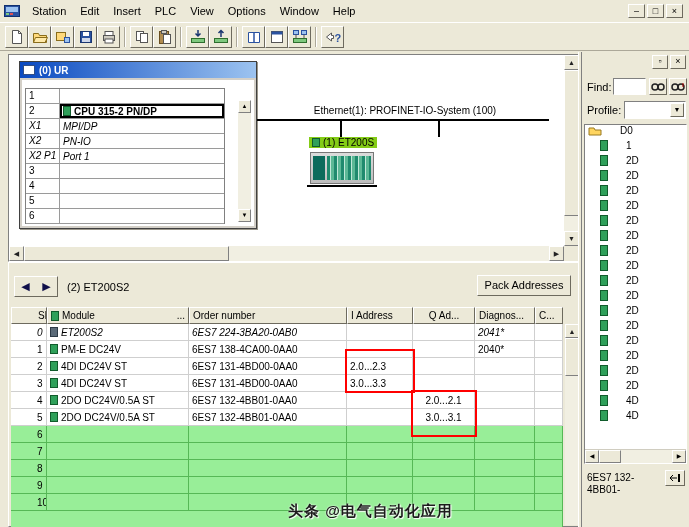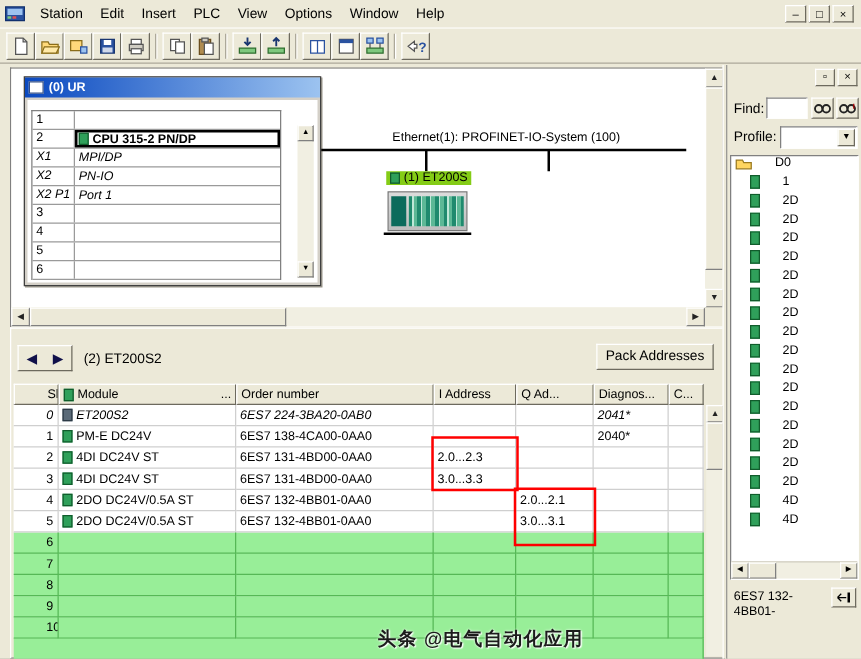--- a/index.html
+++ b/index.html
@@ -66,21 +66,21 @@
   .pack-btn{position:absolute;right:8px;top:12px;width:94px;height:21px;text-align:center;line-height:19px;font-size:11px;}
   .detail-table{position:absolute;left:2px;top:44px;width:552px;font-size:10px;background:#fff;}
   .dt-header{display:flex;height:17px;}
   .dt-h{background:#ECE9D8;border:1px solid;border-color:#fff #6d6a5e #6d6a5e #fff;padding:2px 3px;overflow:hidden;white-space:nowrap;display:flex;gap:3px;align-items:center;flex:none;}
   .dt-h .sp{flex:1;}
   .dt-row{display:flex;height:17px;background:#fff;}
   .dt-row.green{background:#98EE98;}
   .dt-cell{border-right:1px solid #cfcfcf;border-bottom:1px solid #cfcfcf;padding:2px 3px;overflow:hidden;white-space:nowrap;display:flex;gap:3px;align-items:center;flex:none;}
   .dt-row.green .dt-cell{border-color:#56b856;}
   .dt-row.italic{font-style:italic;}
-  .c0{width:36px;padding-left:26px;}.c1{width:142px;}.c2{width:158px;}.c3{width:66px;}.c4{width:62px;}.c5{width:60px;}.c6{width:28px;}
+  .c0{width:36px;padding-left:26px;}.c1{width:142px;}.c2{width:158px;}.c3{width:66px;}.c4{width:62px;justify-content:center;}.c5{width:60px;}.c6{width:28px;}
   .mod-ic{width:8px;height:10px;background:#2fa05a;border:1px solid #115c2c;flex:none;}
   .mod-ic.rack{background:#5a6a78;border-color:#2c3a46;}
   .dt-filler{position:absolute;left:2px;top:248px;width:552px;height:17px;background:#98EE98;border-right:1px solid #56b856;}
   .lower-vscroll{position:absolute;left:556px;top:61px;bottom:1px;width:14px;background:#f1efe2;}
 
   
   .hl-rect{position:absolute;border:2px solid #f00;z-index:30;pointer-events:none;}
   .hl-1{left:345px;top:349px;width:70px;height:44px;}
   .hl-2{left:411px;top:390px;width:66px;height:47px;}
 
@@ -99,21 +99,21 @@
   .tree-row{display:flex;align-items:flex-start;gap:18px;height:15px;padding-left:3px;font-size:10px;white-space:nowrap;overflow:hidden;}
   .tree-row.child{padding-left:15px;}
   .tree-mod-ic{width:8px;height:11px;background:#2fa05a;border:1px solid #115c2c;flex:none;}
   .tree-hscroll{position:absolute;left:0;bottom:0;right:0;height:14px;background:#f1efe2;border-top:1px solid #d0cdc0;}
   .tree-sb{position:absolute;width:14px;height:13px;background:#ECE9D8;border:1px solid;border-color:#fff #808080 #808080 #fff;font-size:6px;line-height:11px;text-align:center;top:0;}
   .cat-footer{position:absolute;left:2px;top:416px;width:103px;height:56px;}
   .cat-footer-text{position:absolute;left:3px;top:4px;width:68px;font-size:10px;line-height:12px;word-wrap:break-word;}
   .cat-footer-btn{position:absolute;right:2px;top:2px;width:20px;height:16px;display:flex;align-items:center;justify-content:center;}
 
   
-  .watermark{position:absolute;left:302px;top:502px;z-index:50;font-size:15px;font-weight:bold;color:#1c1c1c;letter-spacing:1px;text-shadow:0 0 2px #fff,1px 1px 1px #fff;white-space:nowrap;}
+  .watermark{position:absolute;left:288px;top:502px;z-index:50;font-size:15px;font-weight:bold;color:#1c1c1c;letter-spacing:1px;text-shadow:0 0 2px #fff,1px 1px 1px #fff;white-space:nowrap;}
 </style>
 </head>
 <body>
 
 <div class="app">
 
   <div class="menubar">
     <span class="app-icon">
       <svg width="17" height="15">
           <rect x="0.5" y="1.5" width="15" height="11" fill="#2a52a0" stroke="#10306e"></rect>

